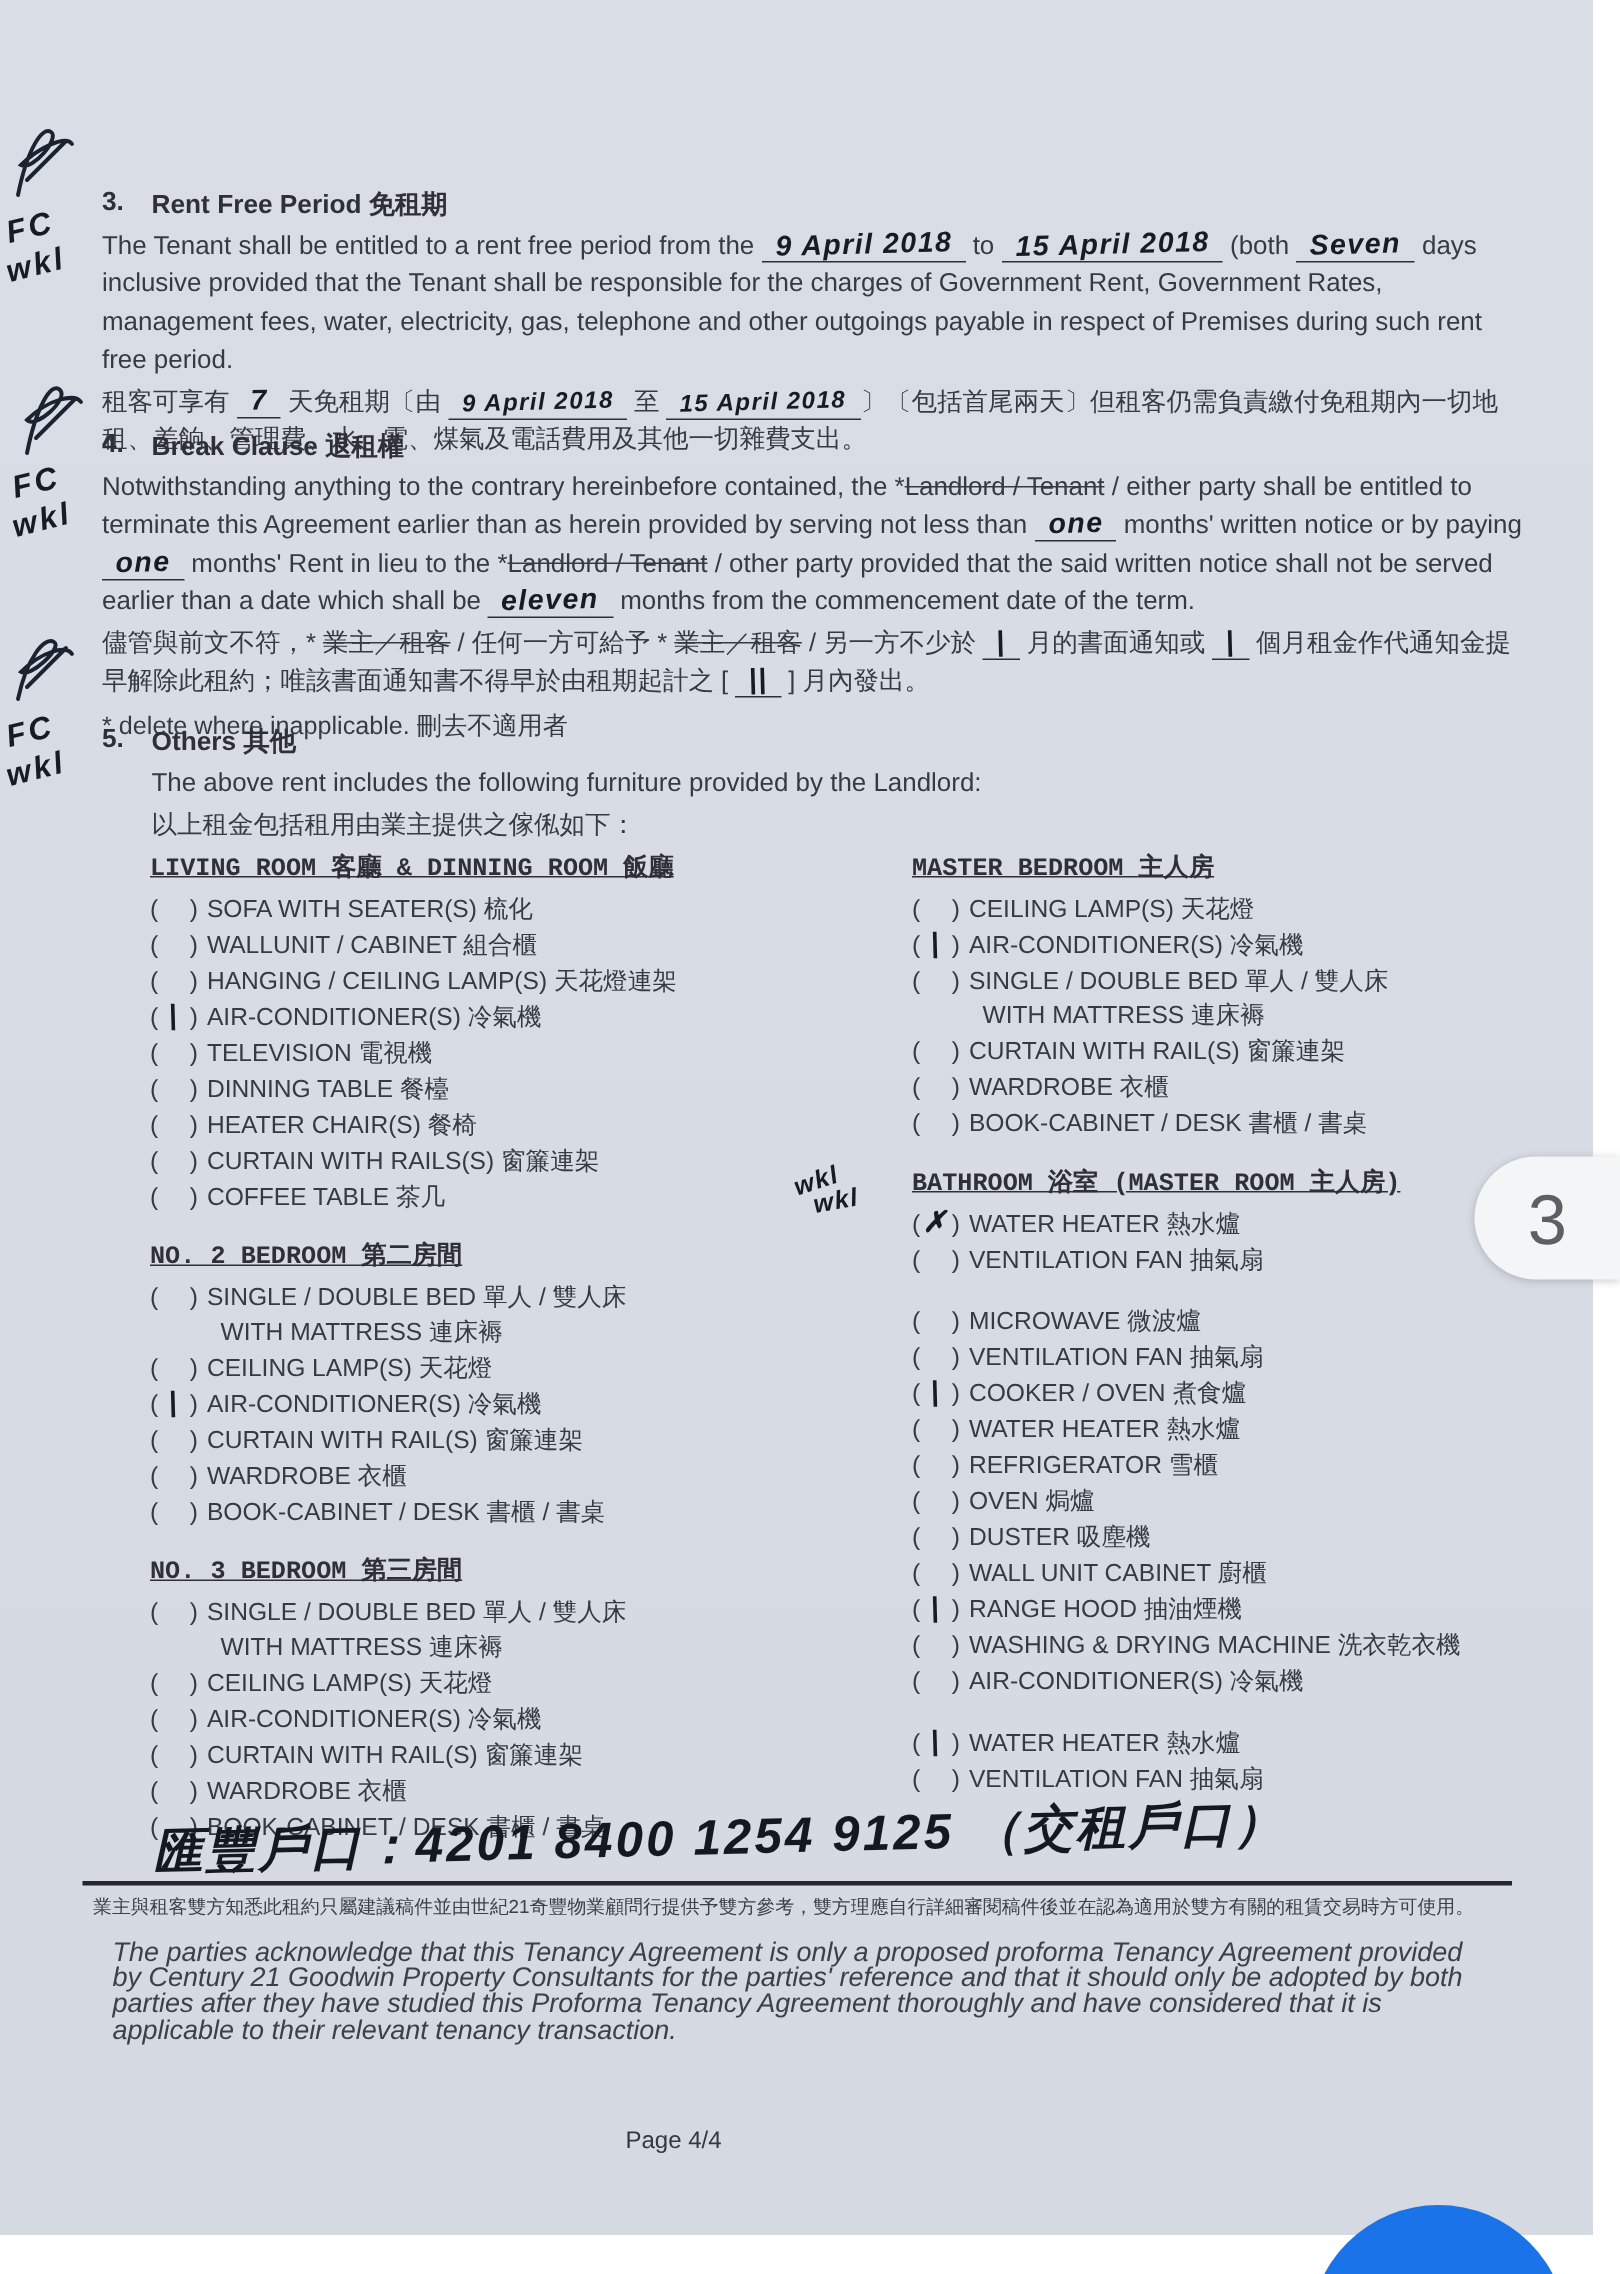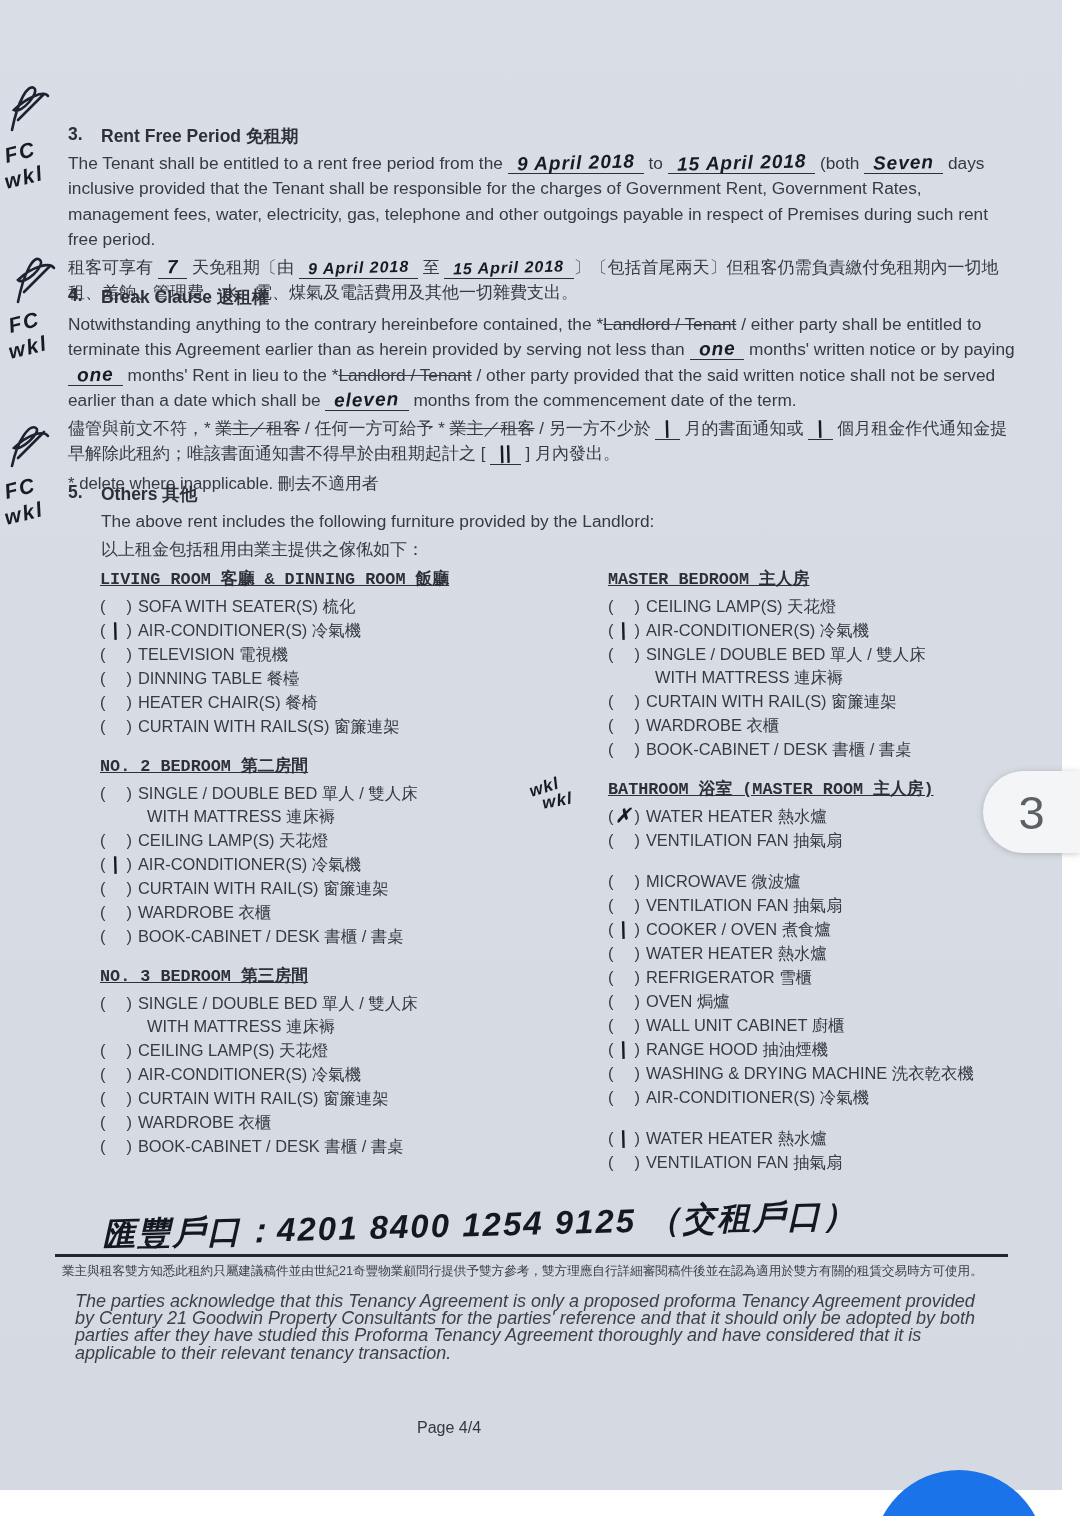--- a/index.html
+++ b/index.html
@@ -120,25 +120,28 @@
     </div>
     <p class="para indent">The above rent includes the following furniture provided by the Landlord:</p>
     <p class="para indent zhp">以上租金包括租用由業主提供之傢俬如下：</p>
   </div>
 
   <div class="columns">
     <div class="col-left">
         <div class="f-group">
           <div class="f-title">LIVING ROOM 客廳 &amp; DINNING ROOM 飯廳</div>
           <div class="f-item"><span class="paren">(</span><span class="check hw">&nbsp;</span><span class="paren">)</span><span class="f-label">SOFA WITH SEATER(S) 梳化</span></div>
+          <div class="f-item"><span class="paren">(</span><span class="check hw">&nbsp;</span><span class="paren">)</span><span class="f-label">WALLUNIT / CABINET 組合櫃</span></div>
+          <div class="f-item"><span class="paren">(</span><span class="check hw">&nbsp;</span><span class="paren">)</span><span class="f-label">HANGING / CEILING LAMP(S) 天花燈連架</span></div>
           <div class="f-item"><span class="paren">(</span><span class="check hw">|</span><span class="paren">)</span><span class="f-label">AIR-CONDITIONER(S) 冷氣機</span></div>
           <div class="f-item"><span class="paren">(</span><span class="check hw">&nbsp;</span><span class="paren">)</span><span class="f-label">TELEVISION 電視機</span></div>
           <div class="f-item"><span class="paren">(</span><span class="check hw">&nbsp;</span><span class="paren">)</span><span class="f-label">DINNING TABLE 餐檯</span></div>
           <div class="f-item"><span class="paren">(</span><span class="check hw">&nbsp;</span><span class="paren">)</span><span class="f-label">HEATER CHAIR(S) 餐椅</span></div>
           <div class="f-item"><span class="paren">(</span><span class="check hw">&nbsp;</span><span class="paren">)</span><span class="f-label">CURTAIN WITH RAILS(S) 窗簾連架</span></div>
+          <div class="f-item"><span class="paren">(</span><span class="check hw">&nbsp;</span><span class="paren">)</span><span class="f-label">COFFEE TABLE 茶几</span></div>
         </div>
         <div class="f-group">
           <div class="f-title">NO. 2 BEDROOM 第二房間</div>
           <div class="f-item"><span class="paren">(</span><span class="check hw">&nbsp;</span><span class="paren">)</span><span class="f-label">SINGLE / DOUBLE BED 單人 / 雙人床</span></div>
           <div class="f-cont">WITH MATTRESS 連床褥</div>
           <div class="f-item"><span class="paren">(</span><span class="check hw">&nbsp;</span><span class="paren">)</span><span class="f-label">CEILING LAMP(S) 天花燈</span></div>
           <div class="f-item"><span class="paren">(</span><span class="check hw">|</span><span class="paren">)</span><span class="f-label">AIR-CONDITIONER(S) 冷氣機</span></div>
           <div class="f-item"><span class="paren">(</span><span class="check hw">&nbsp;</span><span class="paren">)</span><span class="f-label">CURTAIN WITH RAIL(S) 窗簾連架</span></div>
           <div class="f-item"><span class="paren">(</span><span class="check hw">&nbsp;</span><span class="paren">)</span><span class="f-label">WARDROBE 衣櫃</span></div>
           <div class="f-item"><span class="paren">(</span><span class="check hw">&nbsp;</span><span class="paren">)</span><span class="f-label">BOOK-CABINET / DESK 書櫃 / 書桌</span></div>
@@ -170,20 +173,21 @@
           <div class="f-item"><span class="paren">(</span><span class="check hw">✗</span><span class="paren">)</span><span class="f-label">WATER HEATER 熱水爐</span></div>
           <div class="f-item"><span class="paren">(</span><span class="check hw">&nbsp;</span><span class="paren">)</span><span class="f-label">VENTILATION FAN 抽氣扇</span></div>
         </div>
         <div class="f-group">
           <div class="f-item"><span class="paren">(</span><span class="check hw">&nbsp;</span><span class="paren">)</span><span class="f-label">MICROWAVE 微波爐</span></div>
           <div class="f-item"><span class="paren">(</span><span class="check hw">&nbsp;</span><span class="paren">)</span><span class="f-label">VENTILATION FAN 抽氣扇</span></div>
           <div class="f-item"><span class="paren">(</span><span class="check hw">|</span><span class="paren">)</span><span class="f-label">COOKER / OVEN 煮食爐</span></div>
           <div class="f-item"><span class="paren">(</span><span class="check hw">&nbsp;</span><span class="paren">)</span><span class="f-label">WATER HEATER 熱水爐</span></div>
           <div class="f-item"><span class="paren">(</span><span class="check hw">&nbsp;</span><span class="paren">)</span><span class="f-label">REFRIGERATOR 雪櫃</span></div>
           <div class="f-item"><span class="paren">(</span><span class="check hw">&nbsp;</span><span class="paren">)</span><span class="f-label">OVEN 焗爐</span></div>
+          <div class="f-item"><span class="paren">(</span><span class="check hw">&nbsp;</span><span class="paren">)</span><span class="f-label">DUSTER 吸塵機</span></div>
           <div class="f-item"><span class="paren">(</span><span class="check hw">&nbsp;</span><span class="paren">)</span><span class="f-label">WALL UNIT CABINET 廚櫃</span></div>
           <div class="f-item"><span class="paren">(</span><span class="check hw">|</span><span class="paren">)</span><span class="f-label">RANGE HOOD 抽油煙機</span></div>
           <div class="f-item"><span class="paren">(</span><span class="check hw">&nbsp;</span><span class="paren">)</span><span class="f-label">WASHING &amp; DRYING MACHINE 洗衣乾衣機</span></div>
           <div class="f-item"><span class="paren">(</span><span class="check hw">&nbsp;</span><span class="paren">)</span><span class="f-label">AIR-CONDITIONER(S) 冷氣機</span></div>
         </div>
         <div class="f-group">
           <div class="f-item"><span class="paren">(</span><span class="check hw">|</span><span class="paren">)</span><span class="f-label">WATER HEATER 熱水爐</span></div>
           <div class="f-item"><span class="paren">(</span><span class="check hw">&nbsp;</span><span class="paren">)</span><span class="f-label">VENTILATION FAN 抽氣扇</span></div>
         </div>
       </div>

